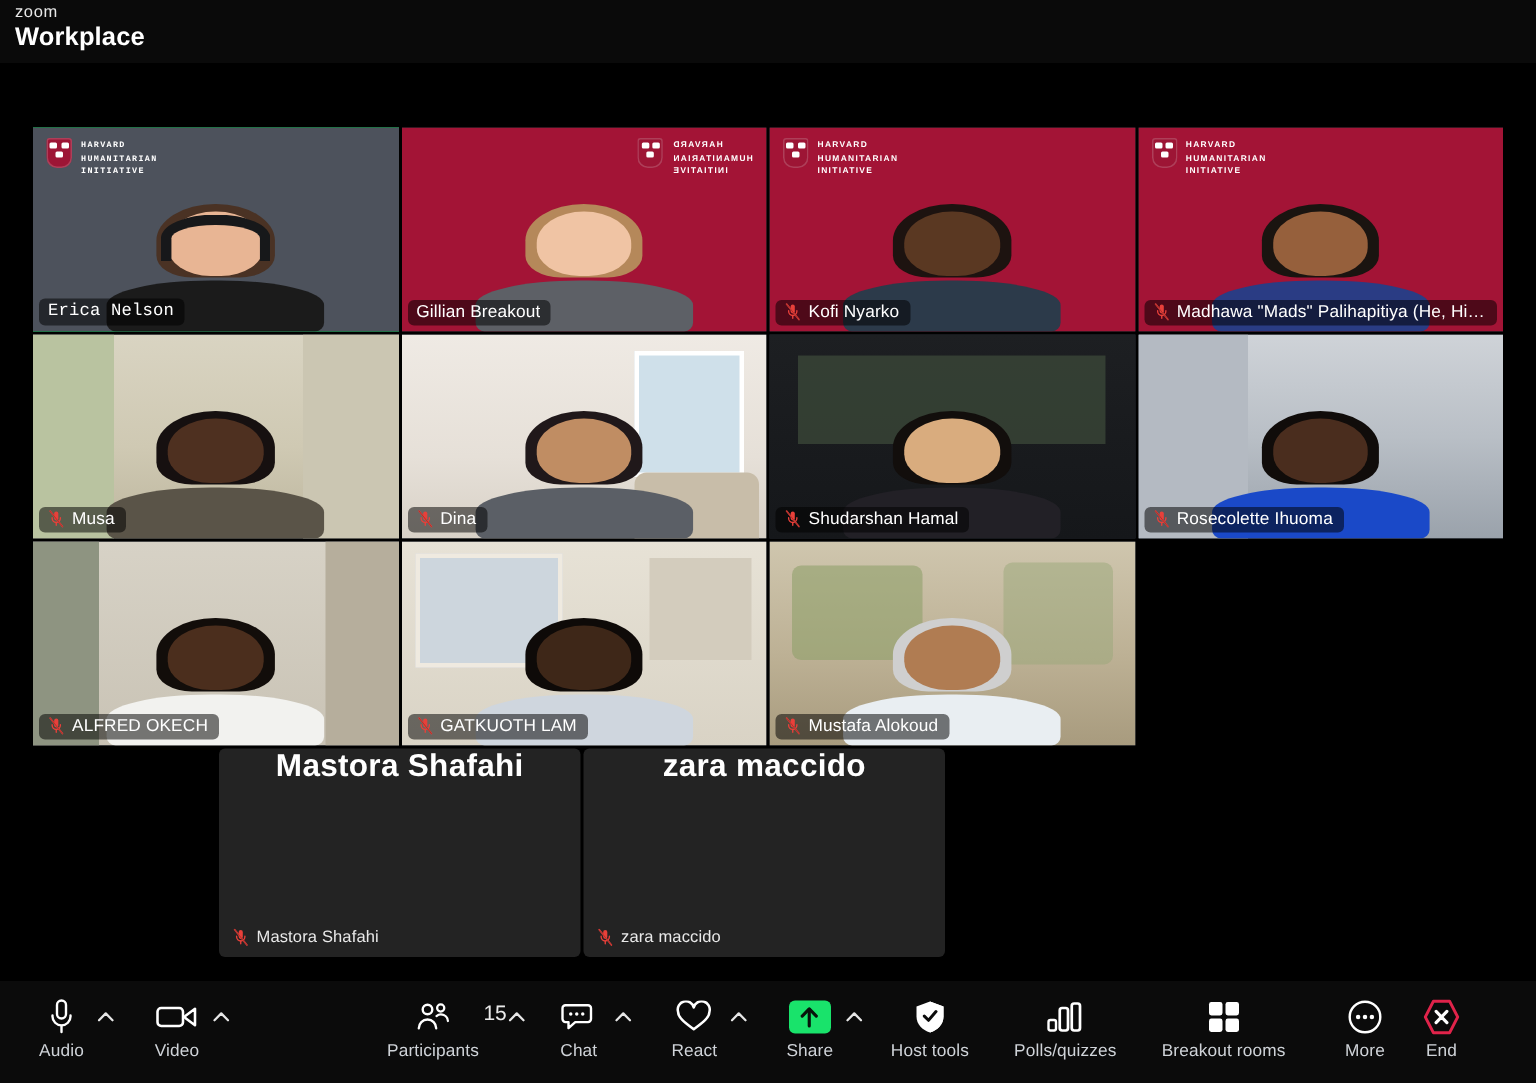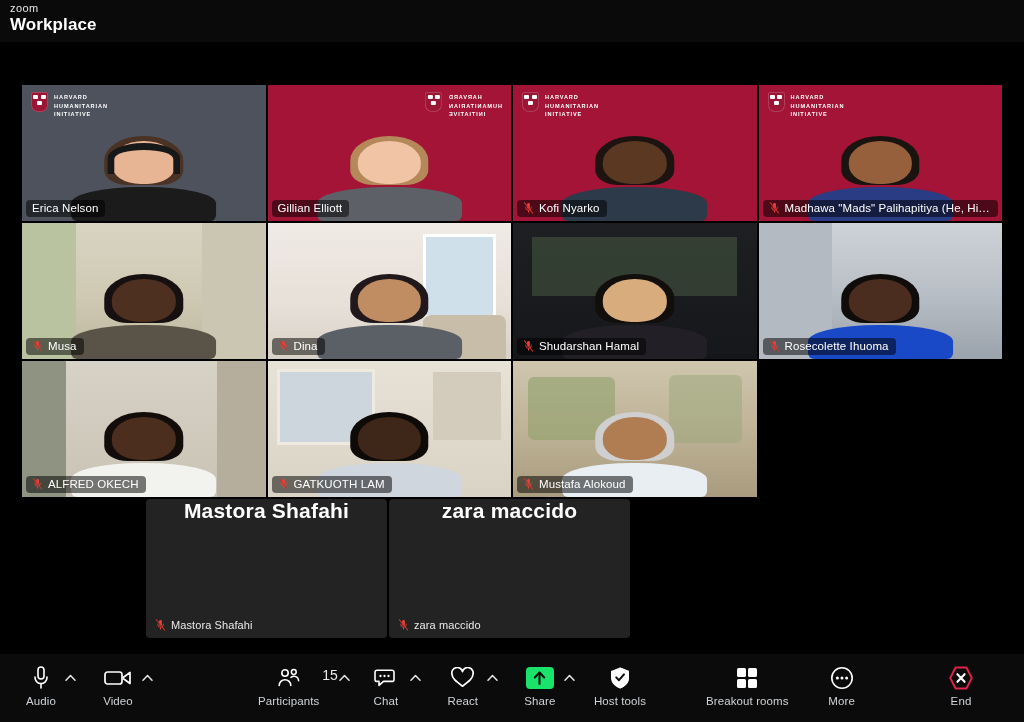--- a/index.html
+++ b/index.html
@@ -38,21 +38,21 @@
     position:absolute; left:22px; top:43px;
     width:980px; height:412px;
     display:grid;
     grid-template-columns:repeat(4, 1fr);
     grid-template-rows:repeat(3, 1fr);
     gap:2px;
   }
   .tile{
     position:relative; overflow:hidden; background:#2b2f36;
   }
-  .tile.speaking{ outline:3px solid #19e36b; outline-offset:-3px; z-index:3; }
+  .tile.speaking{ outline:3px solid #19e36b; outline-offset:-3px; z-index:3;font-family:Liberation Mono, monospace; }
 
   
   .bg{ position:absolute; inset:0; }
   .hhi{ background:#a31436; }
   .hhi-dark{ background:#4d525c; }
 
   
   .hhilogo{
     position:absolute; top:7px; left:9px; display:flex; gap:6px;
     align-items:flex-start; z-index:2;
@@ -199,21 +199,21 @@
               <i></i>
               <i></i>
               <i></i>
             </span>
       <span class="hhitext">HARVARD
 HUMANITARIAN
 INITIATIVE</span>
     </div>
     <div class="nameplate">
 
-      <span class="nm">Gillian Elliott</span>
+      <span class="nm">Gillian Breakout</span>
     </div>
         </div>
         <div class="tile">
           <div class="bg hhi"></div>
           <div style="position:absolute;left:50%;bottom:0;transform:translateX(-50%);width:62%;height:78%;">
       <div class="hair" style="top:20%;width:52%;height:46%;background:#1d1310;"></div>
       <div class="head" style="top:25%;width:42%;height:40%;background:#5a3822;"></div>
       <div class="torso" style="width:96%;height:32%;background:#2c3a4a;"></div>
 
     </div>
@@ -550,20 +550,30 @@
       <span class="ico">
             <svg width="22" height="24" viewBox="0 0 22 24">
               <path d="M11 1.6 L20 5 V11.5 C20 17 16.2 20.6 11 22.4 C5.8 20.6 2 17 2 11.5 V5 Z" fill="#fff"></path>
               <path d="M11 1.6 L20 5 V11.5 C20 17 16.2 20.6 11 22.4" fill="#fff"></path>
               <path d="M7.2 11.4 L10 14.2 L15 8.4" stroke="#0b0b0b" stroke-width="2" fill="none" stroke-linecap="round" stroke-linejoin="round"></path>
             </svg>
           </span>
       <span class="lbl">Host tools</span>
         </div>
         <span style="width: 30px;"></span>
+        <div class="tbtn">
+      <span class="ico">
+            <svg width="26" height="22" viewBox="0 0 26 22">
+              <rect x="2" y="13" width="5" height="7" rx="1.3" stroke="#fff" stroke-width="1.6" fill="none"></rect>
+              <rect x="9.5" y="5" width="5.5" height="15" rx="1.6" stroke="#fff" stroke-width="1.8" fill="none"></rect>
+              <rect x="17.5" y="2" width="5.5" height="18" rx="1.6" stroke="#fff" stroke-width="1.8" fill="none"></rect>
+            </svg>
+          </span>
+      <span class="lbl">Polls/quizzes</span>
+        </div>
         <span style="width: 30px;"></span>
         <div class="tbtn">
       <span class="ico">
             <svg width="22" height="22" viewBox="0 0 22 22">
               <rect x="1" y="1" width="9" height="9" rx="1.6" fill="#fff"></rect>
               <rect x="12" y="1" width="9" height="9" rx="1.6" fill="#fff"></rect>
               <rect x="1" y="12" width="9" height="9" rx="1.6" fill="#fff"></rect>
               <rect x="12" y="12" width="9" height="9" rx="1.6" fill="#fff"></rect>
             </svg>
           </span>

